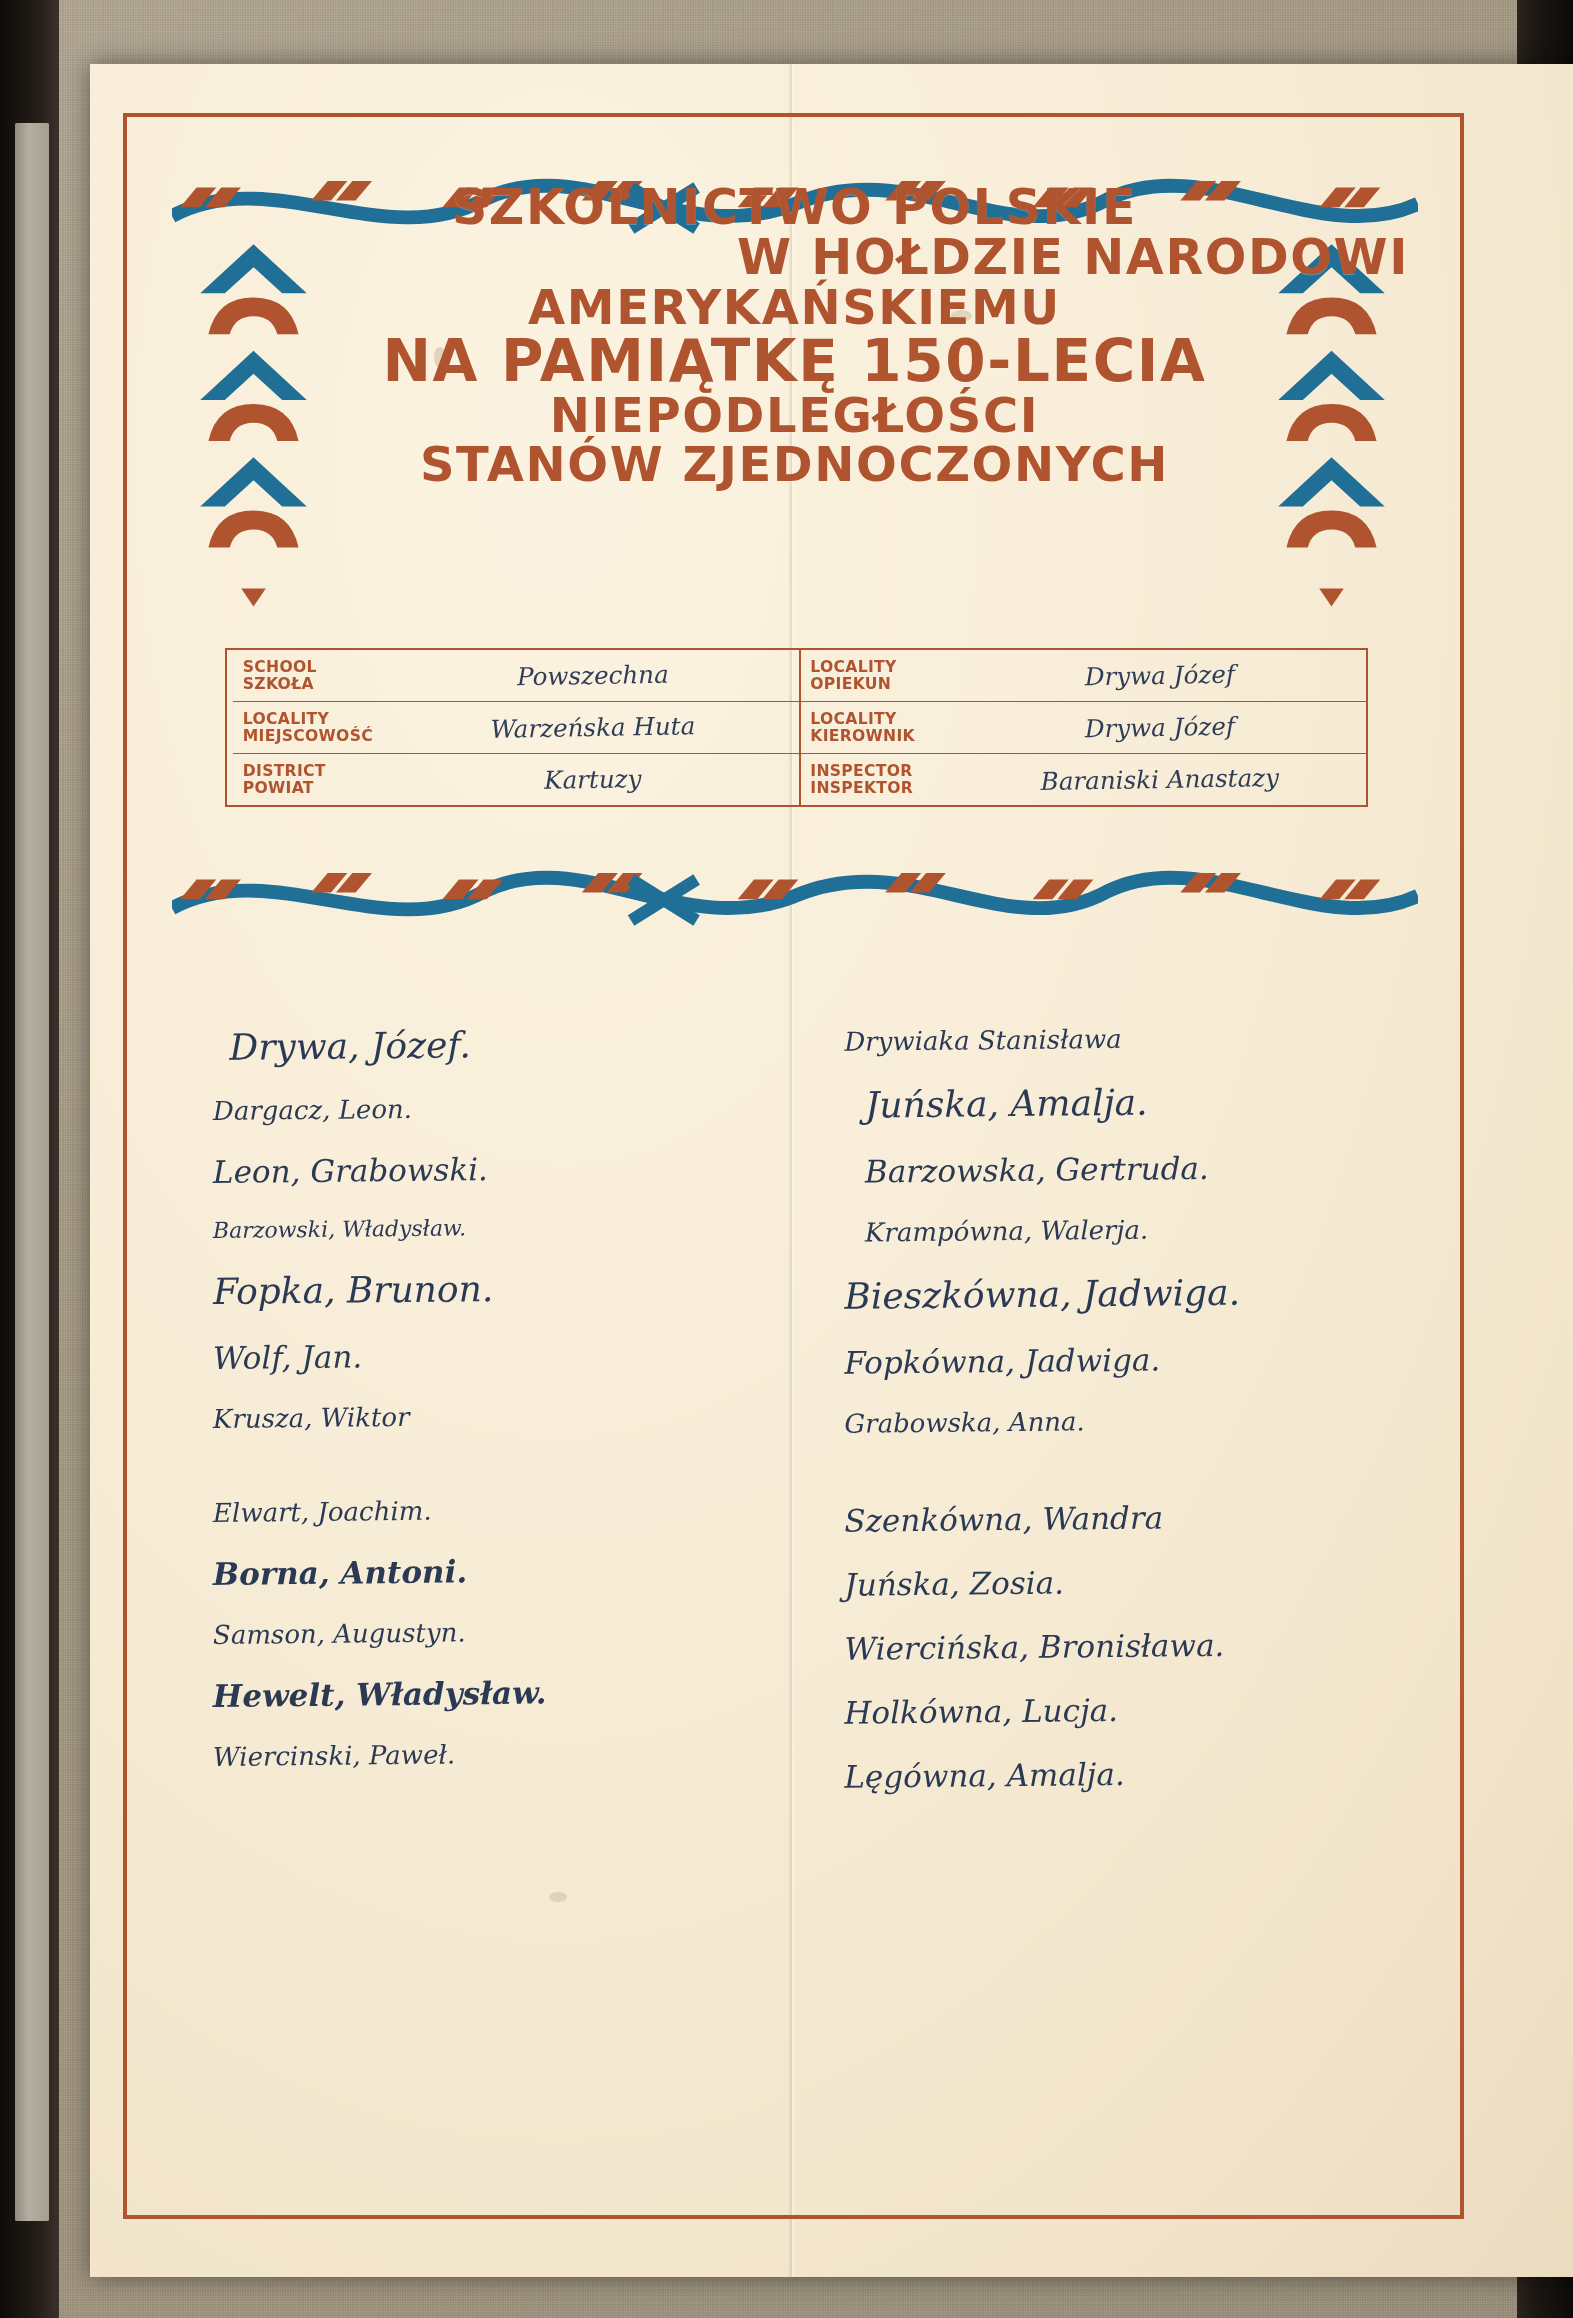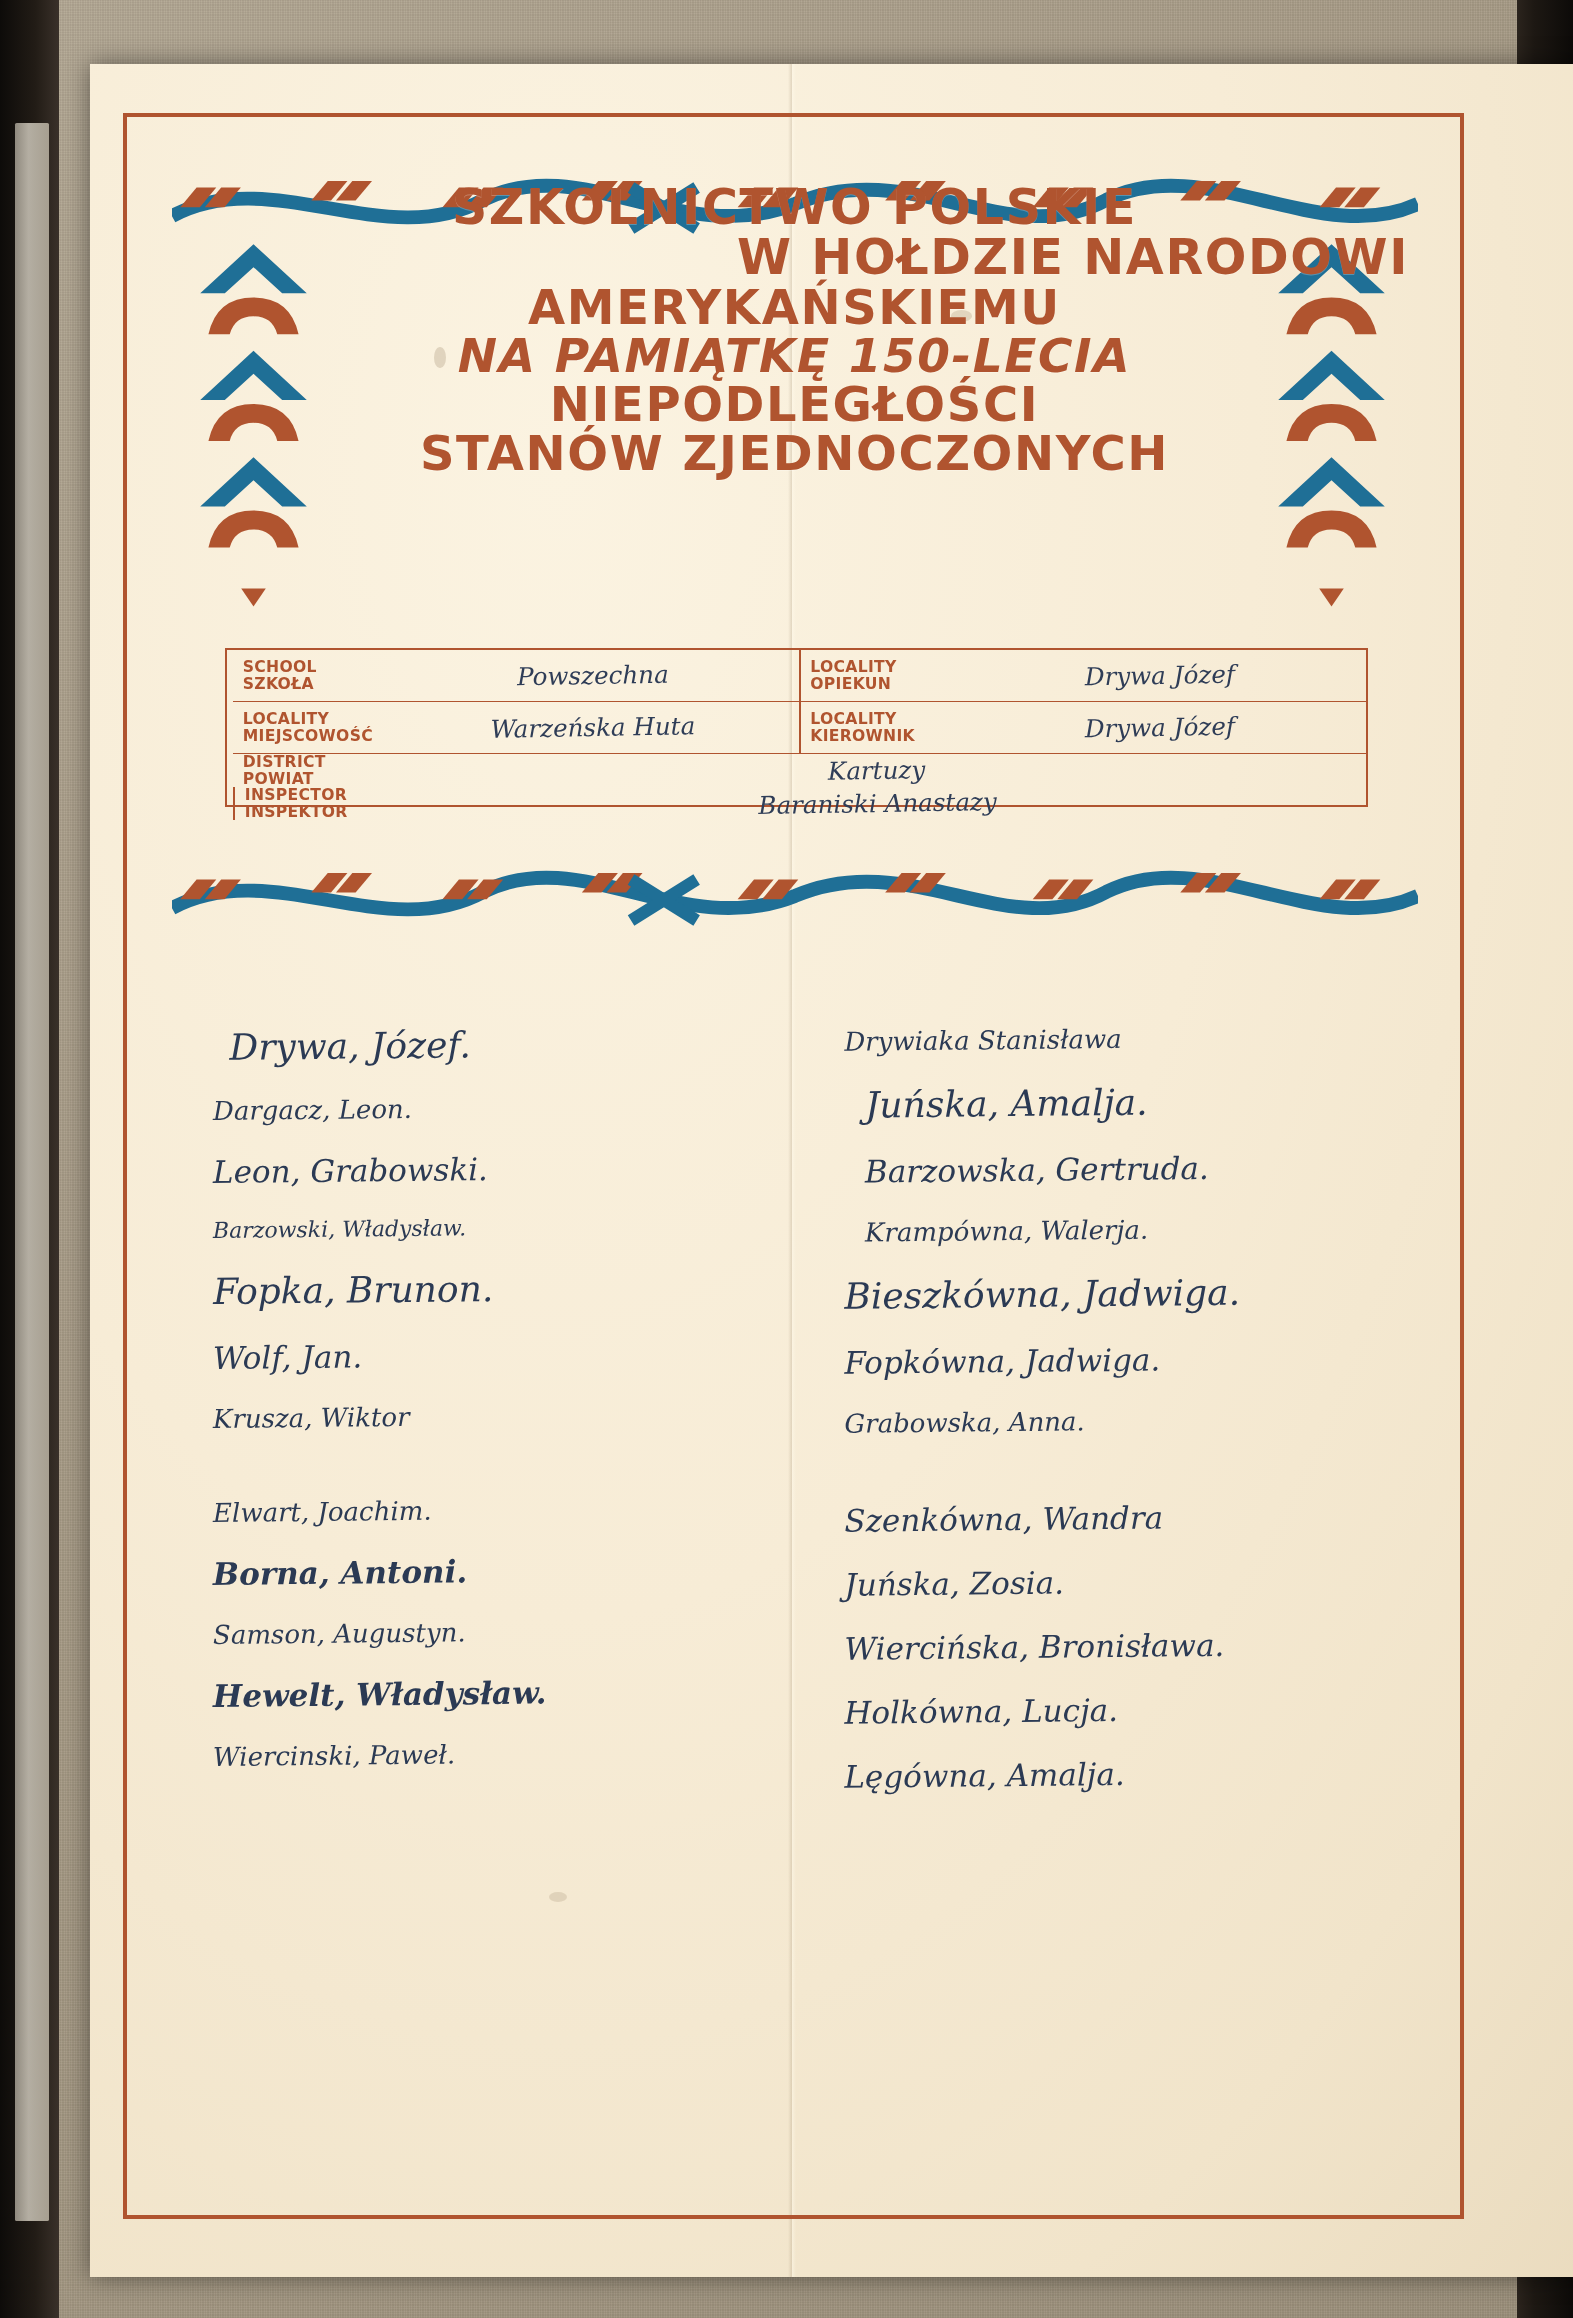--- a/index.html
+++ b/index.html
@@ -106,21 +106,21 @@
     line-height: 1.02;
   }
   .tl {
     display: block;
     white-space: nowrap;
     text-shadow: 0 0.8px 0 rgba(255,255,255,.25);
   }
   .tl1 { font-size: 49px; }
   .tl2 { font-size: 49px; text-align: right; }
   .tl3 { font-size: 48px; }
-  .tl4 { font-size: 47px; font-style: italic; }
+  .tl4 { font-size: 58px; }
   .tl5 { font-size: 48px; }
   .tl6 { font-size: 48px; }
 
   
   .ribbon {
     position: absolute;
     height: 66px;
     overflow: hidden;
   }
   .ribbon svg { display: block; }
@@ -139,21 +139,21 @@
     width: 1143px;
     border: 2.5px solid #b0542f;
     box-sizing: border-box;
   }
   .info-row {
     display: flex;
     height: 51px;
     border-bottom: 1.6px solid #b0542f;
     margin-left: 6px;
   }
-  .info-row:last-child { border-bottom: none; flex-direction: column; }
+  .info-row:last-child { border-bottom: none; }
   .info-cell {
     display: flex;
     align-items: center;
     flex: 1 1 0;
     position: relative;
   }
   .info-cell + .info-cell { border-left: 2.5px solid #b0542f; }
   .labels {
     width: 144px;
     padding-left: 9.8px;

